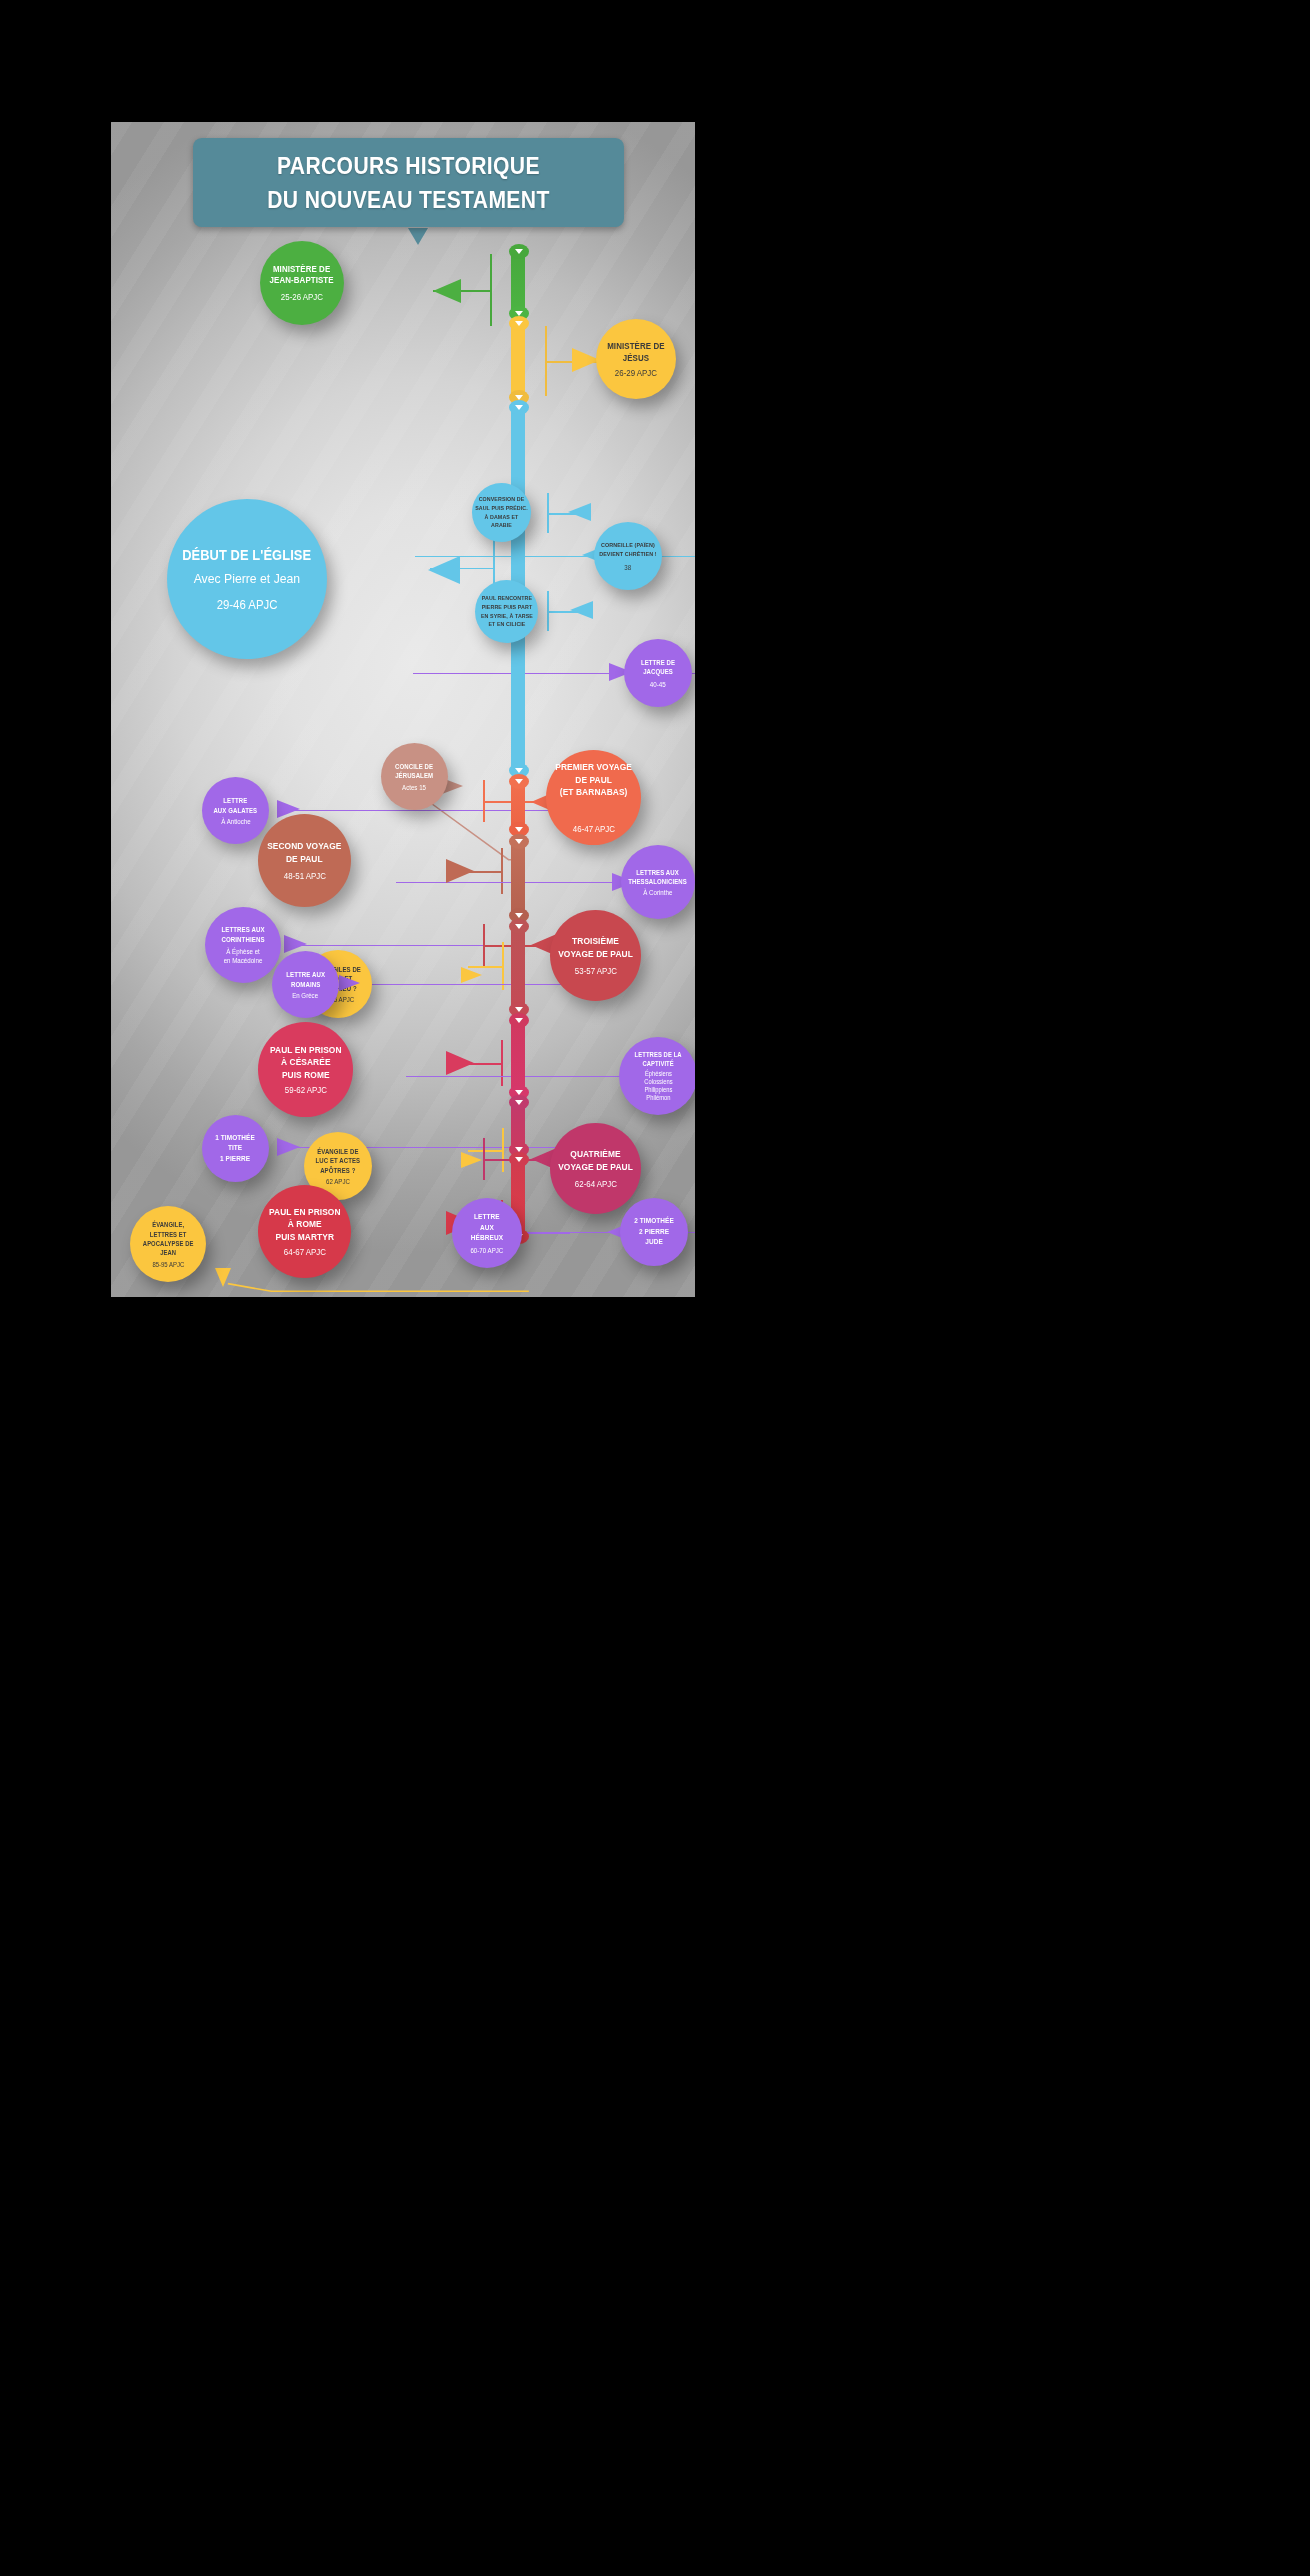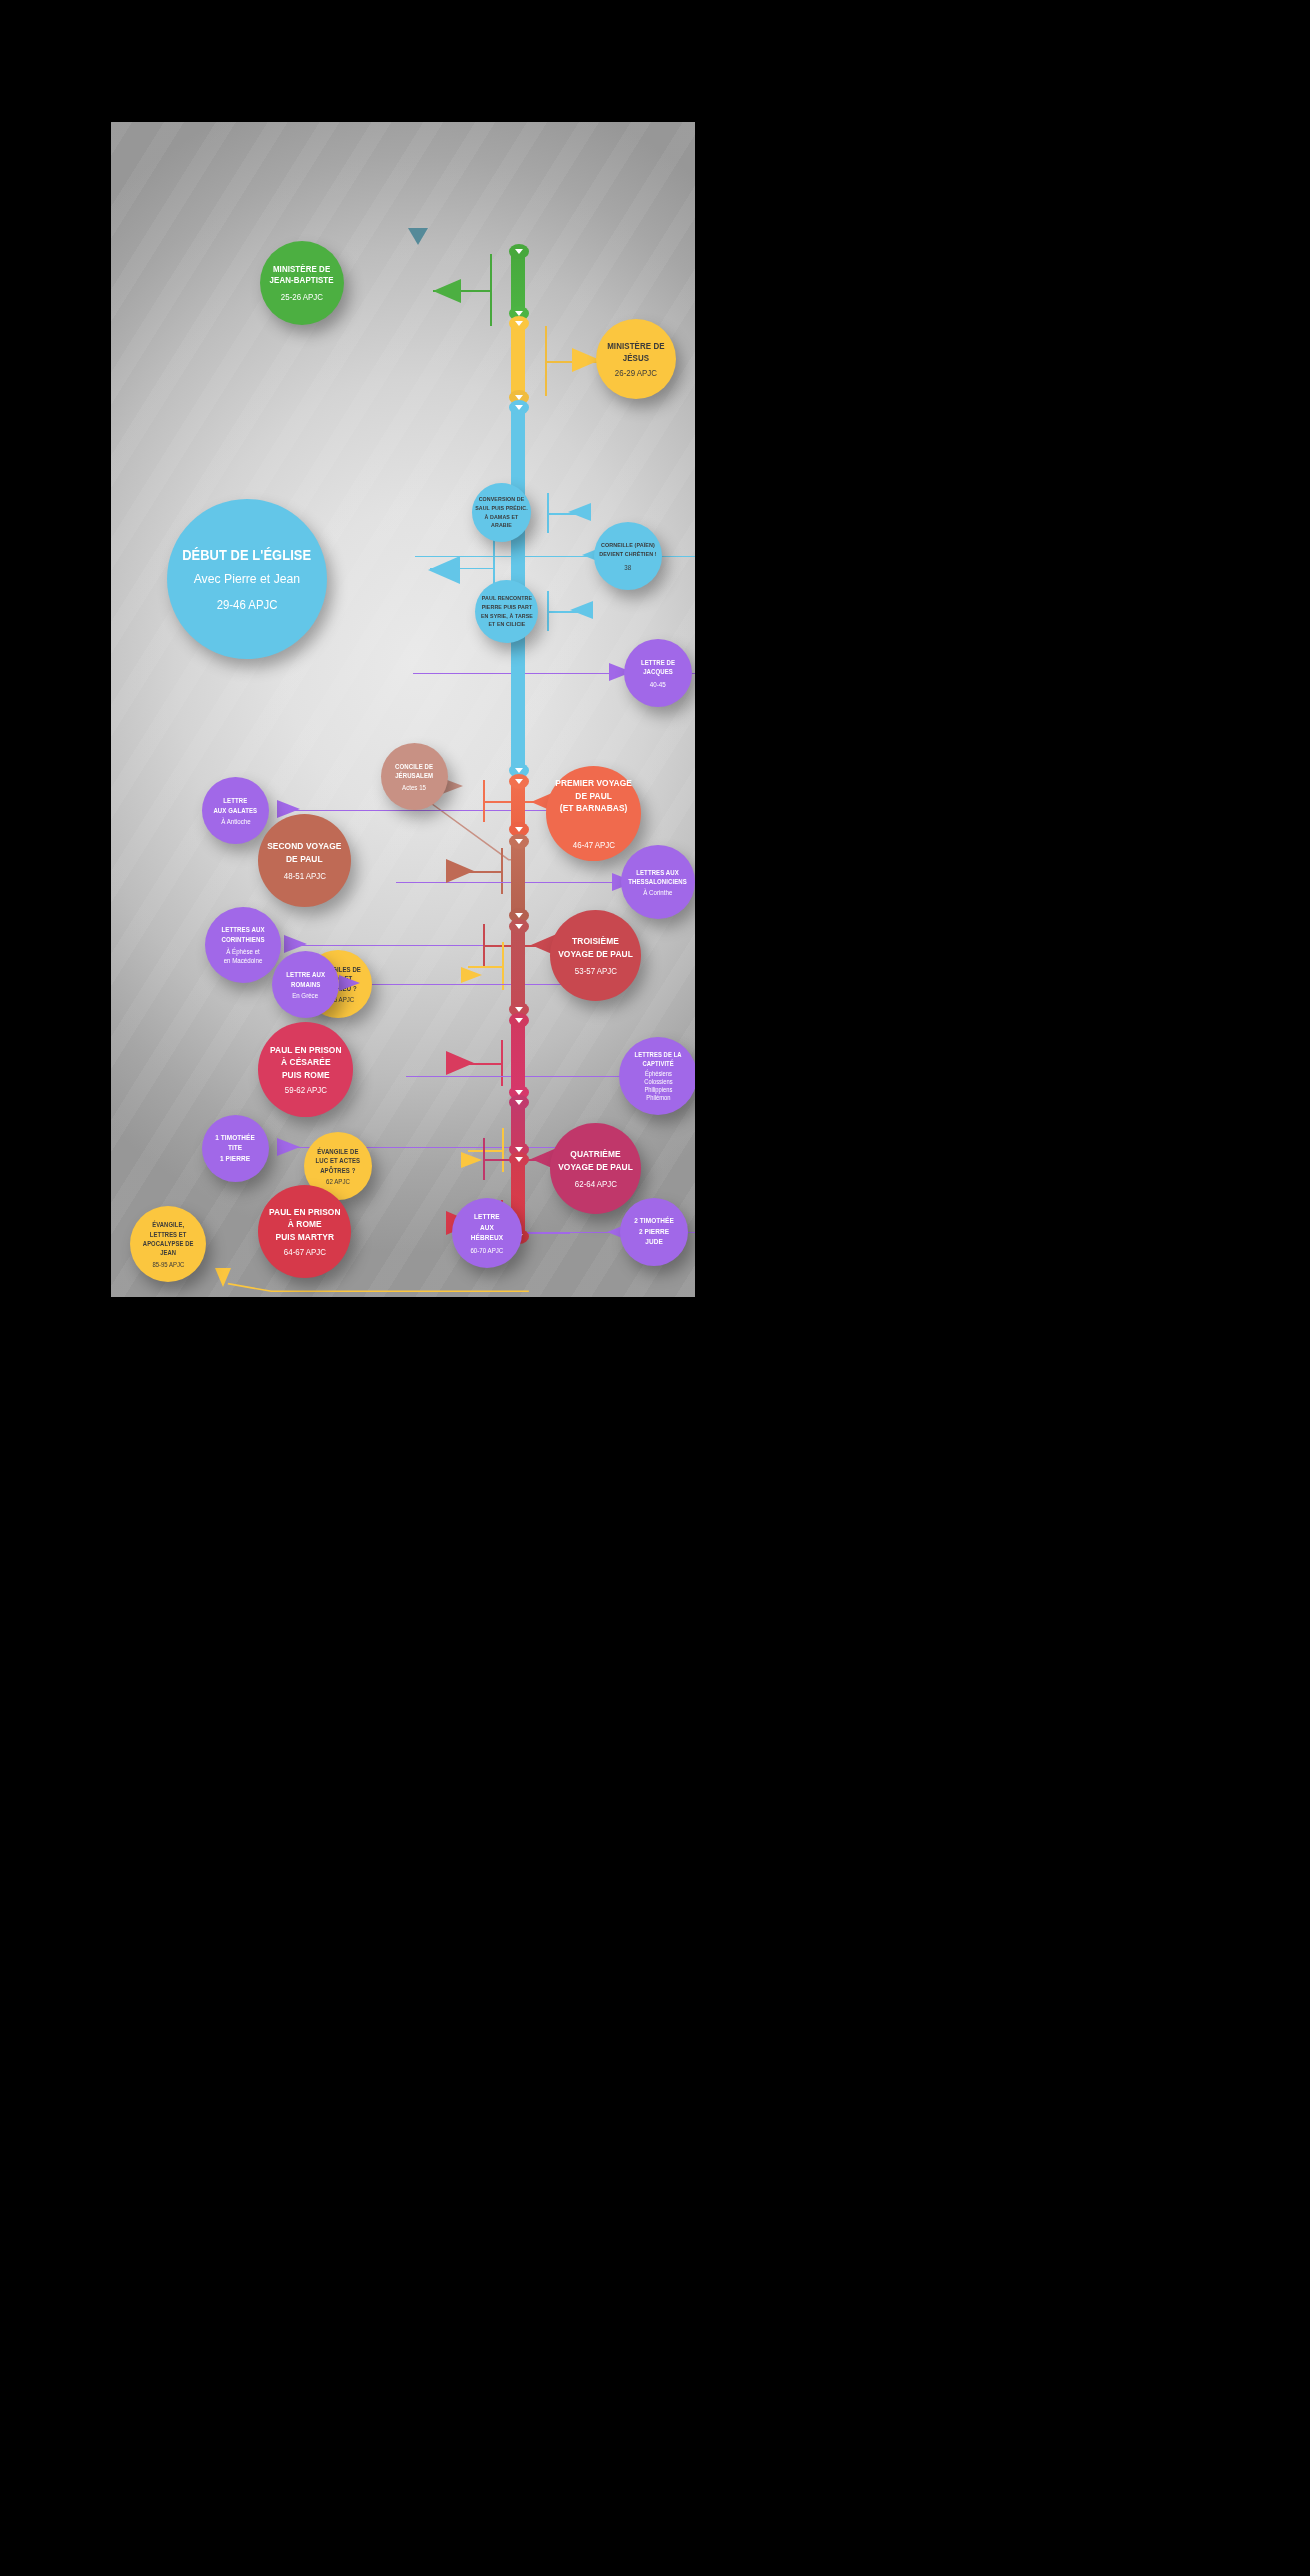--- a/index.html
+++ b/index.html
@@ -263,20 +263,24 @@
         <div class="v" style="left:0;background:#a168e8;"></div>
         <div class="h" style="width:59px;background:#a168e8;"></div>
       </div>
       <div class="hline" style="left:400px;top:1110px;width:209px;background:#a168e8;"></div>
 
       <svg style="position:absolute;left:38px;top:1103px;width:400px;height:71px;overflow:visible;" viewBox="0 0 420 75" width="400" height="71">
         <polyline points="82,62 128,70 400,70" fill="none" stroke="#fbc63f" stroke-width="1.8"></polyline>
       </svg>
     </div>
 
+    <div id="banner">
+      <div class="tl">PARCOURS HISTORIQUE</div>
+      <div class="tl">DU NOUVEAU TESTAMENT</div>
+    </div>
     <div id="banner-tail"></div>
 
     <div class="layer">
 
       <div class="beak" style="left:322px;top:157px;border-top:12.4px solid transparent;border-bottom:12.4px solid transparent;border-right:28.5px solid #4caf41;"></div>
       <div class="bub light" style="left:261px;top:235px;width:0;height:0;"></div>
       <div class="bub light" style="left:149px;top:119px;width:84px;height:84px;background:#4caf41;">
         <div class="t" style="font-size:8.8px;line-height:11.4px;white-space:pre-line;">MINISTÈRE DE
 JEAN-BAPTISTE</div>
         <div class="n" style="font-size:8.6px;margin-top:5.7px;">25-26 APJC</div>
@@ -333,21 +337,21 @@
       </div>
 
       <div class="beak" style="left:166px;top:678px;border-top:9.5px solid transparent;border-bottom:9.5px solid transparent;border-left:23px solid #a168e8;"></div>
       <div class="bub light" style="left:91px;top:655px;width:67px;height:67px;background:#a168e8;">
         <div class="t" style="font-size:6.7px;line-height:9.5px;white-space:pre-line;">LETTRE
 AUX GALATES</div>
         <div class="s" style="font-size:6.7px;margin-top:2.9px;">À Antioche</div>
       </div>
 
       <div class="beak" style="left:420px;top:668px;border-top:12.4px solid transparent;border-bottom:12.4px solid transparent;border-right:28.5px solid #f06a4d;"></div>
-      <div class="bub light" style="left:435px;top:644px;width:95px;height:95px;background:#f06a4d;gap:20px;">
+      <div class="bub light" style="left:435px;top:628px;width:95px;height:95px;background:#f06a4d;gap:20px;">
         <div class="t" style="font-size:9.3px;line-height:12.4px;white-space:pre-line;">PREMIER VOYAGE
 DE PAUL
 (ET BARNABAS)</div>
         <div class="n" style="font-size:8.6px;margin-top:4.8px;">46-47 APJC</div>
       </div>
 
       <div class="beak" style="left:335px;top:737px;border-top:12.4px solid transparent;border-bottom:12.4px solid transparent;border-left:28.5px solid #bf6a55;"></div>
       <div class="bub light" style="left:147px;top:692px;width:93px;height:93px;background:#bf6a55;">
         <div class="t" style="font-size:9.3px;line-height:13px;white-space:pre-line;">SECOND VOYAGE
 DE PAUL</div>

